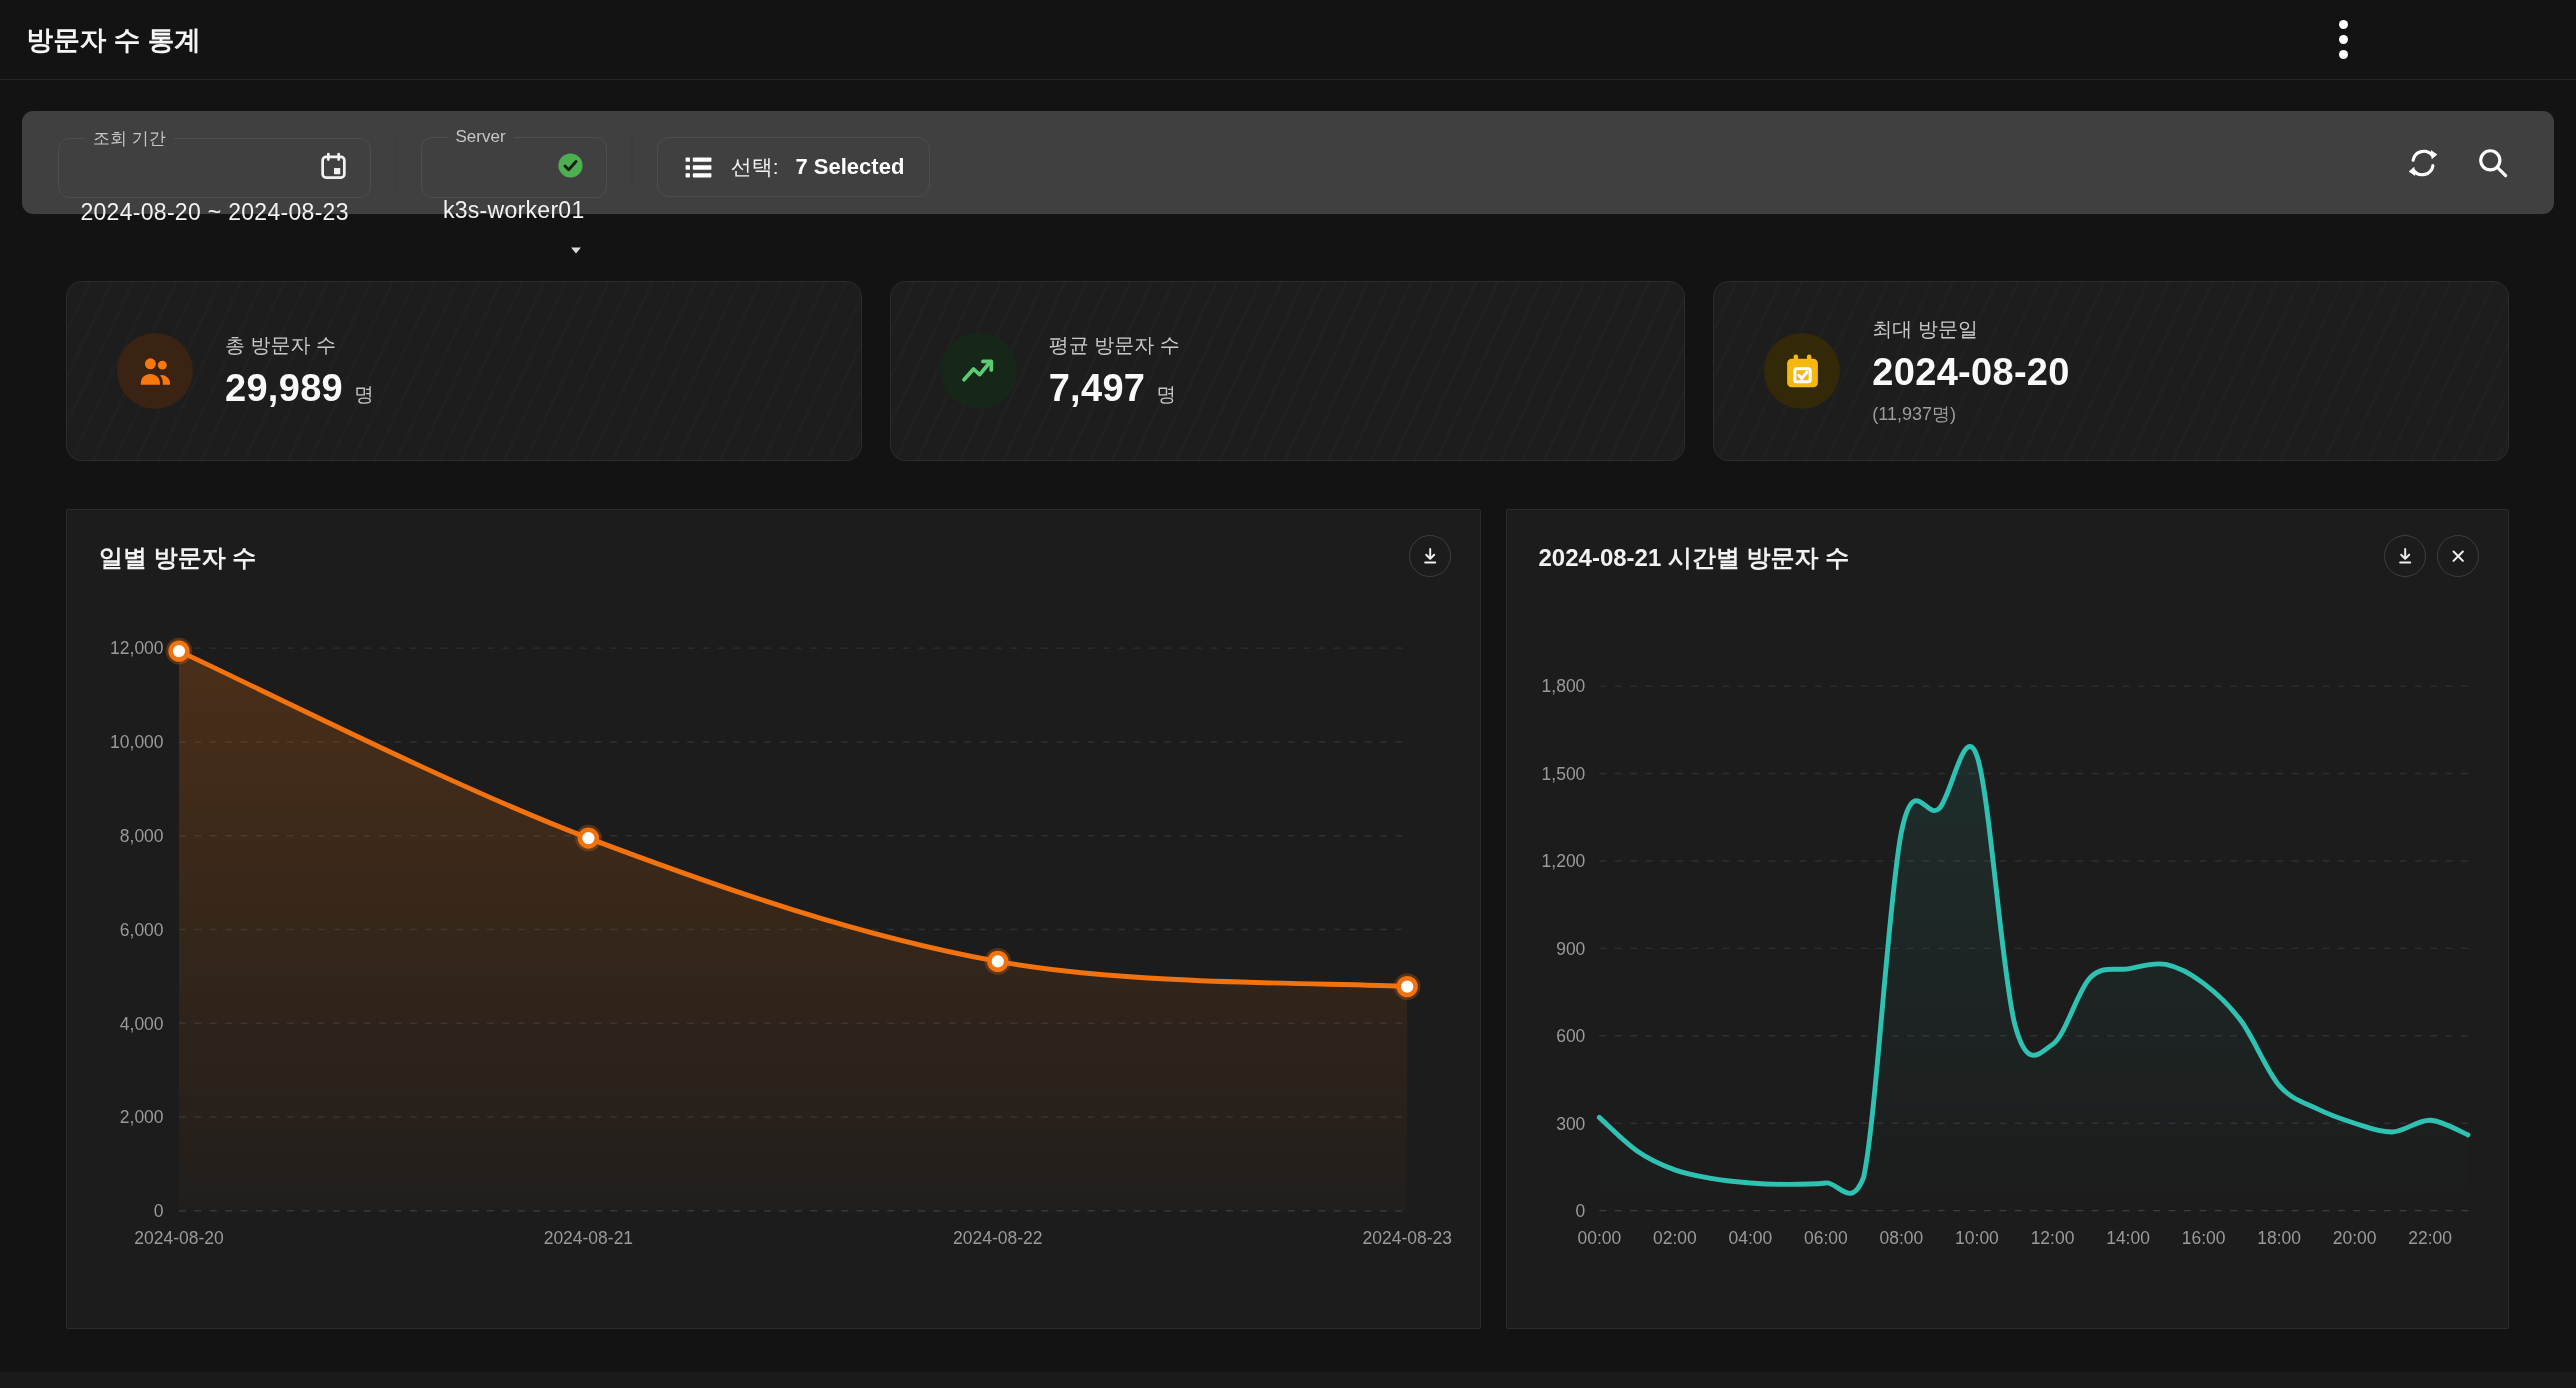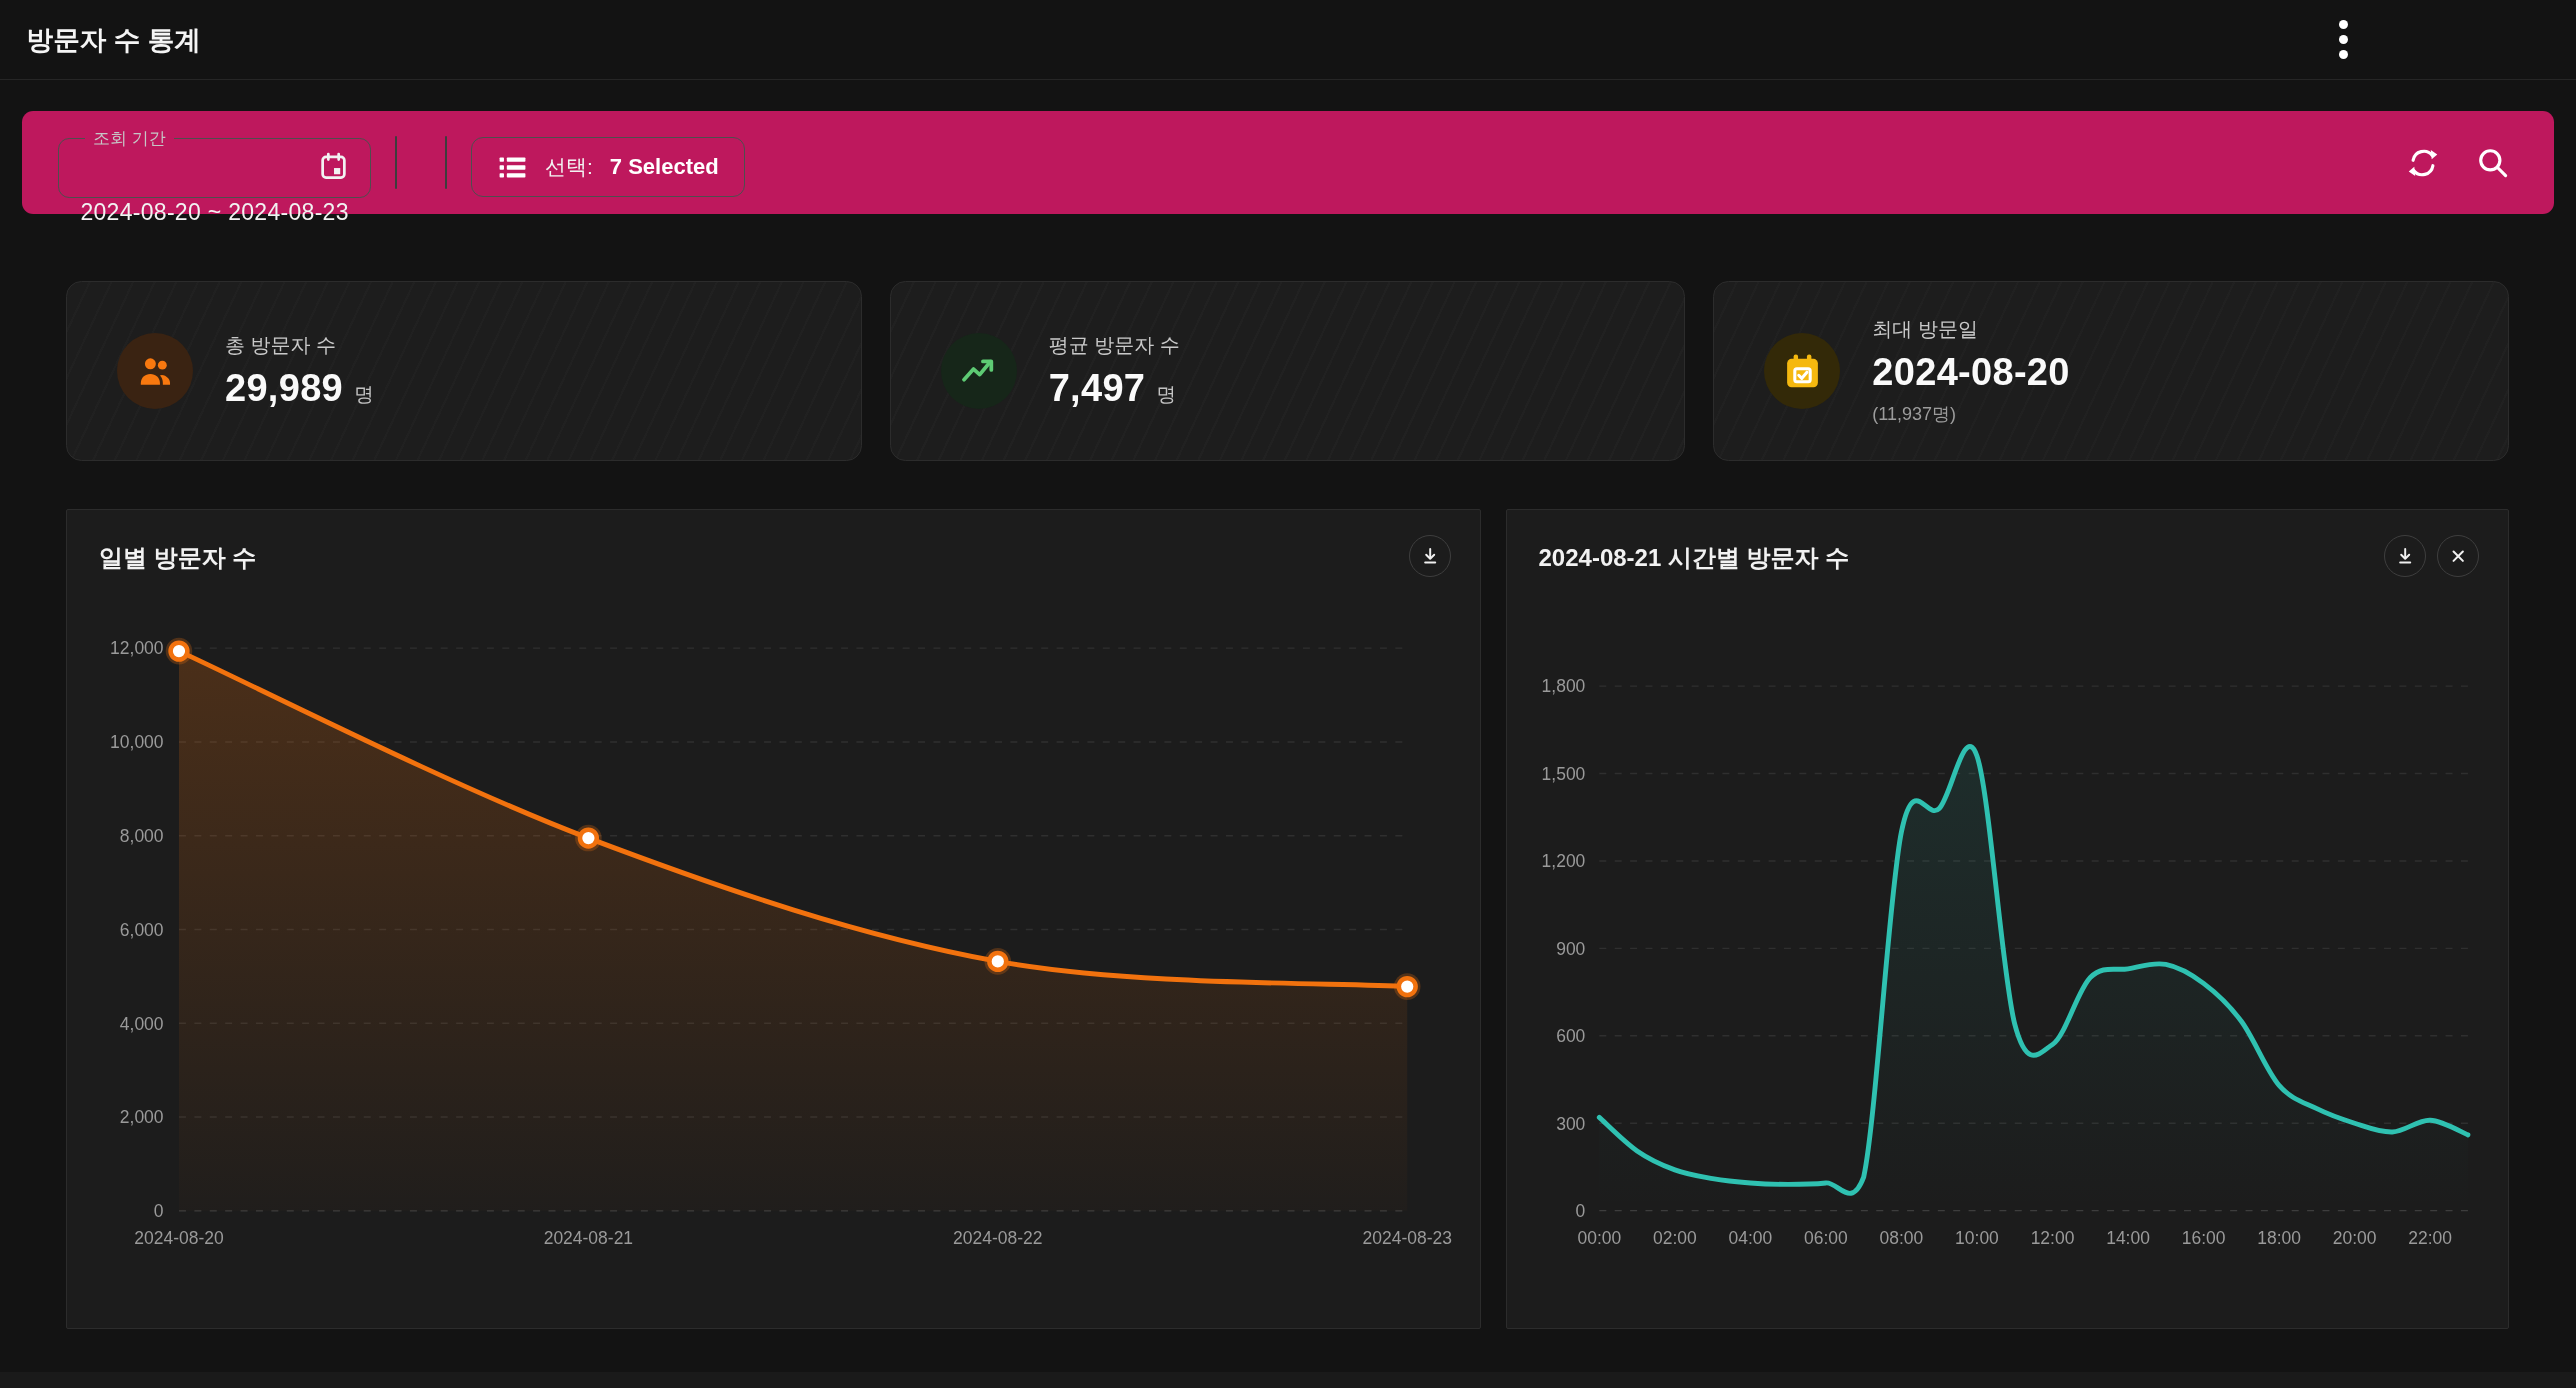--- a/index.html
+++ b/index.html
@@ -26,21 +26,21 @@
     width: 39px; height: 43px;
     background: none; border: none; cursor: pointer;
     display: flex; flex-direction: column; align-items: center; justify-content: center; gap: 6.3px;
   }
   .kebab-btn .dot { width: 9px; height: 9px; border-radius: 50%; background: #fff; }
 
   
   .filterbar {
     margin: 31px 22.4px 0;
     height: 103px;
-    background: #be185d;
+    background: #404040;
     border-radius: 11.2px;
     display: flex; align-items: center;
     padding: 0 36px;
   }
   fieldset.field {
     border: 1.7px solid #4e4e4e; border-radius: 11.2px;
     margin: 0; padding: 0 21px 8.4px;
     height: 71px;
     display: flex; align-items: flex-end;
   }
@@ -138,20 +138,37 @@
           <path d="M8 2.4v4.2M16 2.4v4.2" stroke="#f2f2f2" stroke-width="2.1" stroke-linecap="round"></path>
           <rect x="12.4" y="13.2" width="4.8" height="4.8" fill="#f2f2f2"></rect>
         </svg>
       </span>
       <span class="field-text">2024-08-20 ~ 2024-08-23</span>
     </div>
   </fieldset>
 
   <span class="vdiv"></span>
 
+  <fieldset class="field">
+    <legend>Server</legend>
+    <div class="field-row">
+      <span style="display:flex">
+        <svg width="29" height="29" viewBox="0 0 24 24">
+          <circle cx="12" cy="12" r="10" fill="#4caf50"></circle>
+          <path d="M7.4 12.4l3.1 3.1 6.1-6.8" fill="none" stroke="#191919" stroke-width="2.3" stroke-linecap="round" stroke-linejoin="round"></path>
+        </svg>
+      </span>
+      <span class="field-text">k3s-worker01</span>
+      <span class="caret-wrap">
+        <svg width="18" height="18" viewBox="0 0 24 24">
+            <path d="M5.5 8.5l6.5 8 6.5-8z" fill="#dcdcdc"></path>
+          </svg>
+      </span>
+    </div>
+  </fieldset>
 
   <span class="vdiv"></span>
 
   <button class="select-btn">
     <span style="display:flex">
       <svg width="31" height="31" viewBox="0 0 24 24">
         <rect x="2" y="4.2" width="3.4" height="3.4" rx="0.6" fill="#fff"></rect>
         <rect x="7.6" y="4.2" width="14.4" height="3.4" rx="0.6" fill="#fff"></rect>
         <rect x="2" y="10.3" width="3.4" height="3.4" rx="0.6" fill="#fff"></rect>
         <rect x="7.6" y="10.3" width="14.4" height="3.4" rx="0.6" fill="#fff"></rect>

